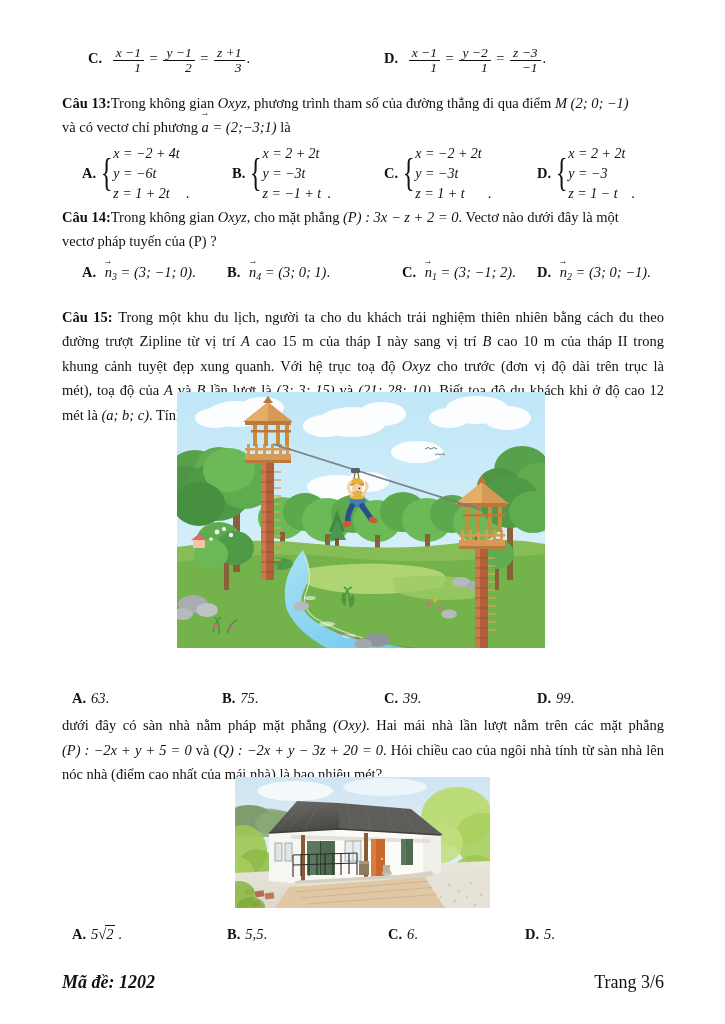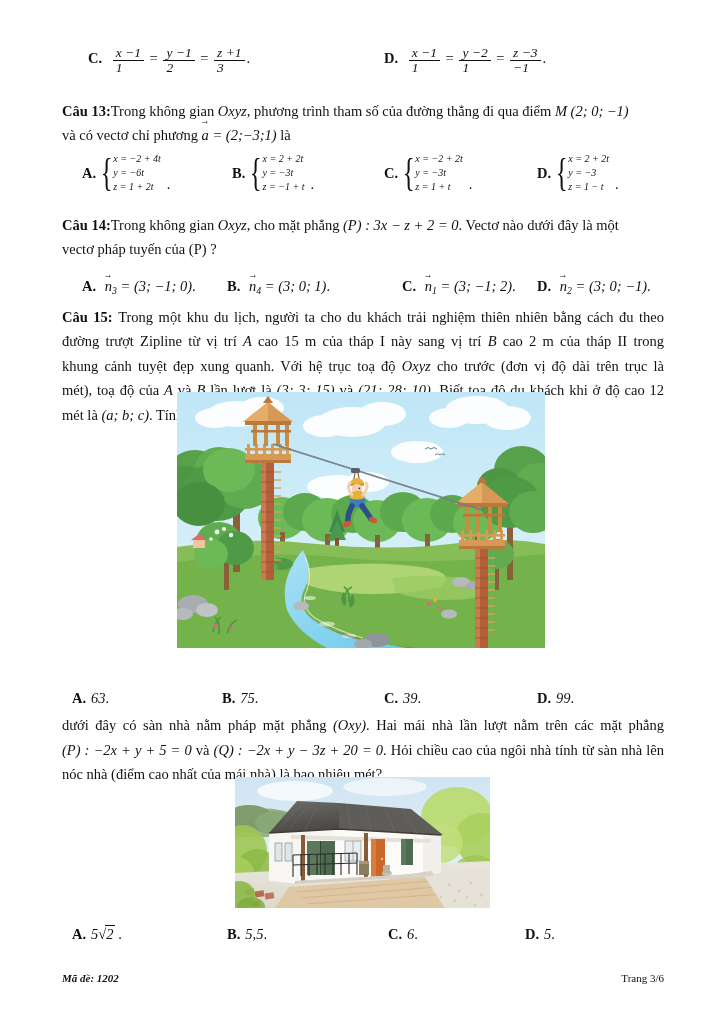--- a/index.html
+++ b/index.html
@@ -36,21 +36,21 @@
   .qlabel { font-weight: bold; }
   .it { font-style: italic; }
   .mi { font-style: italic; font-family: "Liberation Serif", serif; }
 
   
   .math { font-style: italic; white-space: nowrap; }
   .mathn { font-style: normal; }
   .frac {
     display: inline-block;
     vertical-align: -0.62em;
-    text-align: left;
+    text-align: right;
     font-style: italic;
     line-height: 1.06;
     margin: 0 2px;
   }
   .frac .num { display: block; padding: 0 3px; font-size: 13.5px; }
   .frac .den {
     display: block;
     border-top: 1px solid #111;
     padding: 0 3px;
     font-size: 13.5px;
@@ -114,21 +114,21 @@
     font-size: 40px;
     font-weight: 300;
     line-height: 0.92;
     transform: scaleX(0.62);
     font-style: normal;
     display: inline-block;
     margin: 0 -3px 0 -3px;
   }
   .syseqs {
     display: inline-block;
-    font-size: 10px;
+    font-size: 14px;
     line-height: 1.42;
     font-style: italic;
   }
   .sysdot {
     font-style: normal;
     align-self: flex-end;
     margin-left: 6px;
     padding-bottom: 2px;
     font-size: 14.5px;
   }
@@ -151,21 +151,21 @@
     overflow: hidden;
     background: #efefe9;
   }
 
   
   .footer {
     position: absolute;
     left: 62px;
     top: 972px;
     width: 602px;
-    font-size: 11px;
+    font-size: 18px;
   }
   .footer .left {
     float: left;
     font-style: italic;
     font-weight: bold;
   }
   .footer .right { float: right; }
 
   .spacer-zip { height: 262px; }
   .spacer-house { height: 138px; }
@@ -209,21 +209,21 @@
           <span class="den">1</span>
         </span>
         <span class="mathn">=</span>
         <span class="frac">
           <span class="num">z −3</span>
           <span class="den">−1</span>
         </span><span class="mathn">.</span>
       </span>
     </div>
 
-    <div class="para" style="margin-top:12px;">
+    <div class="para" style="margin-top:4px;">
       <span class="qlabel">Câu 13:</span><span>Trong không gian </span><span class="it">Oxyz</span><span>, phương trình tham số của đường thẳng đi qua điểm </span><span class="math">M (2; 0; −1)</span>
     </div>
     <div class="para">
       <span>và có vectơ chỉ phương </span><span class="math"><span class="vec">a</span> = (2;−3;1)</span><span> là</span>
     </div>
 
     <div class="syslist">
       <span class="sysitem" style="left:20px;">
         <span class="ol">A.</span>
         <span class="brace">{</span>
@@ -269,44 +269,44 @@
       </span>
     </div>
 
     <div class="para" style="margin-top:6px;">
       <span class="qlabel">Câu 14:</span><span>Trong không gian </span><span class="math">Oxyz</span><span>, cho mặt phẳng </span><span class="math">(P) : 3x − z + 2 = 0</span><span>. Vectơ nào dưới đây là một</span>
     </div>
     <div class="para">
       <span>vectơ pháp tuyến của (P) ?</span>
     </div>
 
-    <div class="ansrow" style="height:26px; margin-top:16px;">
+    <div class="ansrow" style="height:26px; margin-top:10px;">
       <span class="opt" style="left:20px;">
         <span class="ol">A.</span>
         <span class="math"><span class="vec">n</span><sub class="sb">3</sub> <span>= (3; −1; 0)</span></span><span class="mathn">.</span>
       </span>
       <span class="opt" style="left:165px;">
         <span class="ol">B.</span>
         <span class="math"><span class="vec">n</span><sub class="sb">4</sub> <span>= (3; 0; 1)</span></span><span class="mathn">.</span>
       </span>
       <span class="opt" style="left:340px;">
         <span class="ol">C.</span>
         <span class="math"><span class="vec">n</span><sub class="sb">1</sub> <span>= (3; −1; 2)</span></span><span class="mathn">.</span>
       </span>
       <span class="opt" style="left:475px;">
         <span class="ol">D.</span>
         <span class="math"><span class="vec">n</span><sub class="sb">2</sub> <span>= (3; 0; −1)</span></span><span class="mathn">.</span>
       </span>
     </div>
 
-    <div class="para j" style="margin-top:2px;">
+    <div class="para j" style="margin-top:16px;">
       <span class="qlabel">Câu 15:</span>&nbsp;<span>Trong một khu du lịch, người ta cho du khách trải nghiệm thiên nhiên bằng cách đu theo</span>
     </div>
     <div class="para j">
-      <span>đường trượt Zipline từ vị trí </span><span class="mi">A</span><span> cao 15 m của tháp I này sang vị trí </span><span class="mi">B</span><span> cao 2 m của tháp II trong</span>
+      <span>đường trượt Zipline từ vị trí </span><span class="mi">A</span><span> cao 15 m của tháp I này sang vị trí </span><span class="mi">B</span><span> cao 10 m của tháp II trong</span>
     </div>
     <div class="para j">
       <span>khung cảnh tuyệt đẹp xung quanh. Với hệ trục toạ độ </span><span class="mi">Oxyz</span><span> cho trước (đơn vị độ dài trên trục là</span>
     </div>
     <div class="para j">
       <span>mét), toạ độ của </span><span class="mi">A</span><span> và </span><span class="mi">B</span><span> lần lượt là </span><span class="math">(3; 3; 15)</span><span> và </span><span class="math">(21; 28; 10)</span><span>. Biết tọa độ du khách khi ở độ cao 12</span>
     </div>
     <div class="para">
       <span>mét là </span><span class="math">(a; b; c)</span><span>. Tính </span><span class="math">P = 5a − b + c</span><span>.</span>
     </div>

